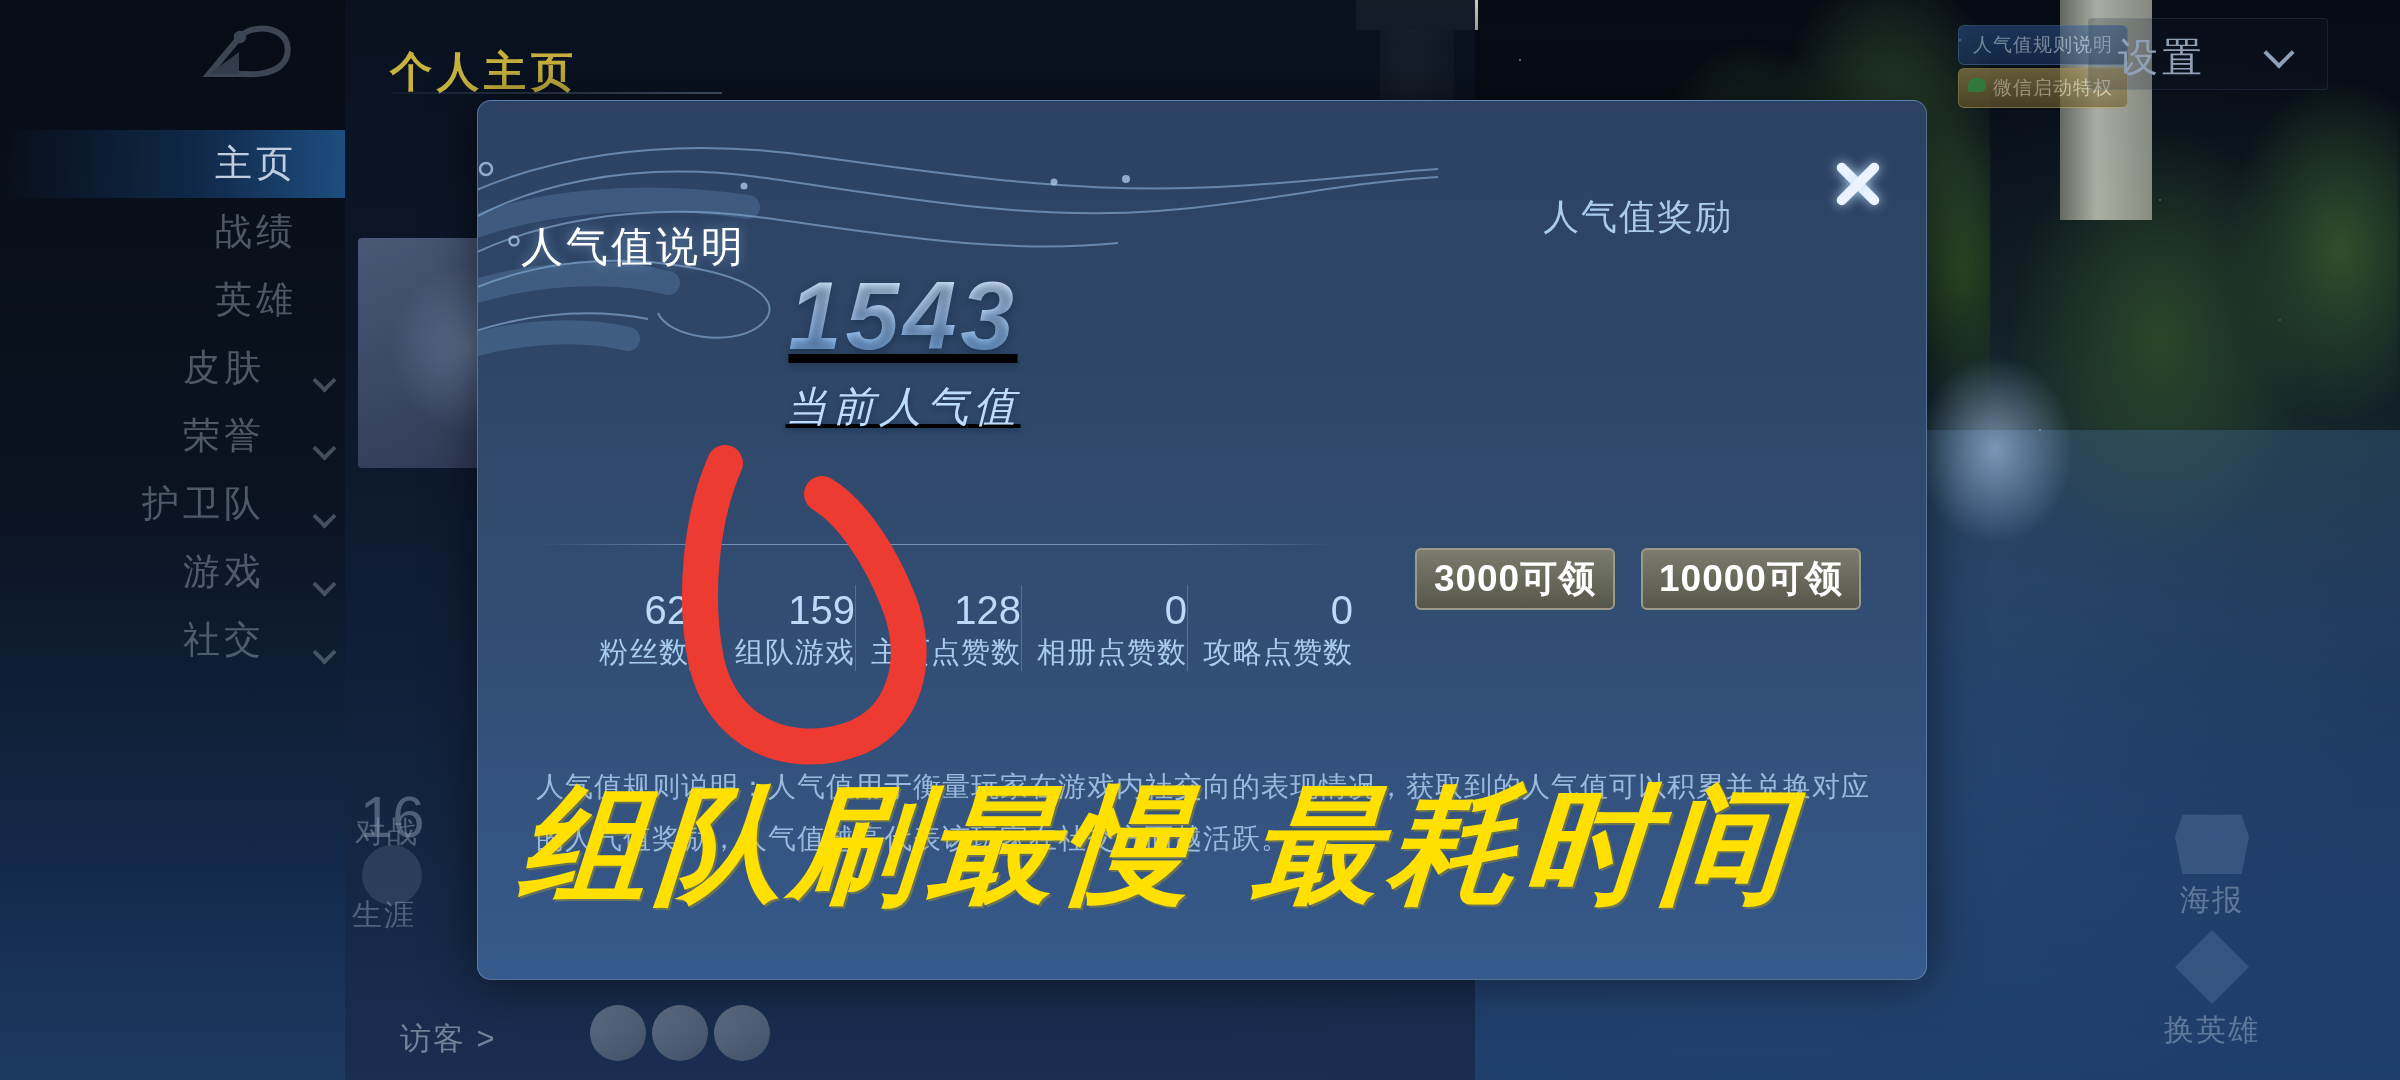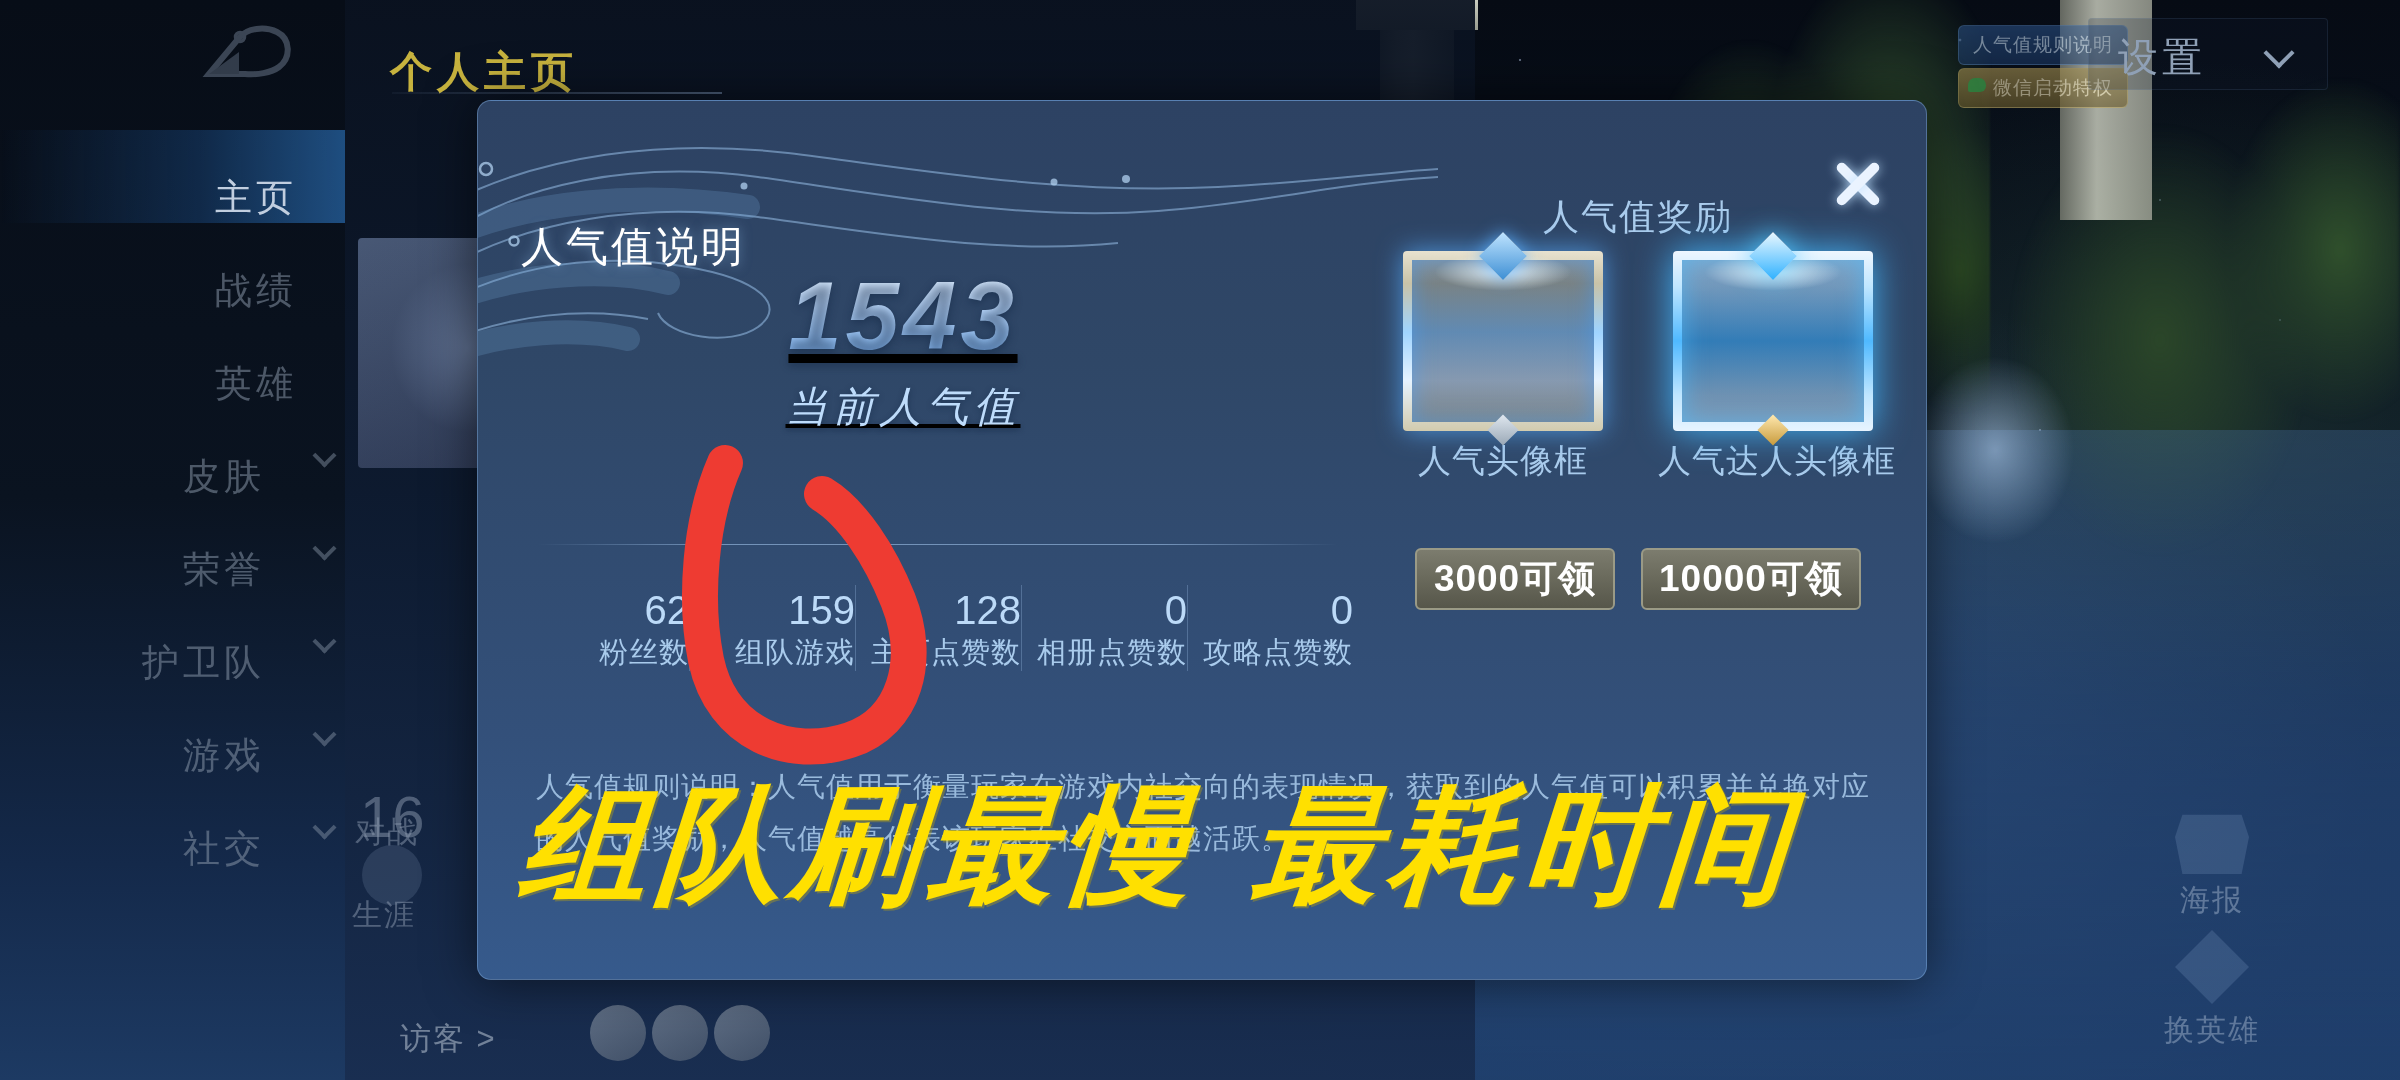--- a/index.html
+++ b/index.html
@@ -150,22 +150,22 @@
   .settings-chev {
     position:absolute; left:2268px; top:42px;
     width:22px; height:22px;
     border-right:4px solid #8fa0b6; border-bottom:4px solid #8fa0b6;
     transform: rotate(45deg);
   }
 
   
   .menu { position:absolute; left:0; top:130px; width:345px; }
   .menu-item {
-    position:relative; height:93px;
-    display:flex; align-items:flex-end; justify-content:flex-end;
+    position:relative; height:68px;
+    display:flex; align-items:center; justify-content:flex-end;
     padding-right:44px;
     color:#8b99ab; font-size:37px; letter-spacing:4px;
     opacity:.52;
   }
   .menu-item.active {
     opacity:.95;
     background: linear-gradient(90deg, rgba(16,44,78,0) 0%, rgba(24,66,116,.55) 58%, rgba(40,104,170,.75) 100%);
     color:#cbd9ea;
   }
   .menu-item .chev {
@@ -518,40 +518,20 @@
           <div class="t">相册点赞数</div>
         </div>
         <div class="stat">
           <div class="n">0</div>
           <div class="t">攻略点赞数</div>
         </div>
       </div>
 
     <div class="rewards-title">人气值奖励</div>
 
-    <div class="reward-grid">
-      <div class="reward">
-        <div class="frame-wrap">
-          <div class="frame silver"></div>
-          <div class="frame-wings"></div>
-          <div class="frame-notch silver"></div>
-          <div class="frame-bottom-notch silver"></div>
-        </div>
-        <div class="reward-name">人气头像框</div>
-      </div>
-      <div class="reward">
-        <div class="frame-wrap">
-          <div class="frame elite"></div>
-          <div class="frame-wings"></div>
-          <div class="frame-notch elite"></div>
-          <div class="frame-bottom-notch elite"></div>
-        </div>
-        <div class="reward-name">人气达人头像框</div>
-      </div>
-    </div>
 
     <div class="reward-btns">
       <div class="claim-btn">3000可领</div>
       <div class="claim-btn">10000可领</div>
     </div>
 
     <div class="rules">人气值规则说明：人气值用于衡量玩家在游戏内社交向的表现情况，获取到的人气值可以积累并兑换对应的人气值奖励，人气值越高代表该玩家在社交方面越活跃。</div>
   </div>
 
   <svg class="annot-svg" viewBox="0 0 2400 1080">

